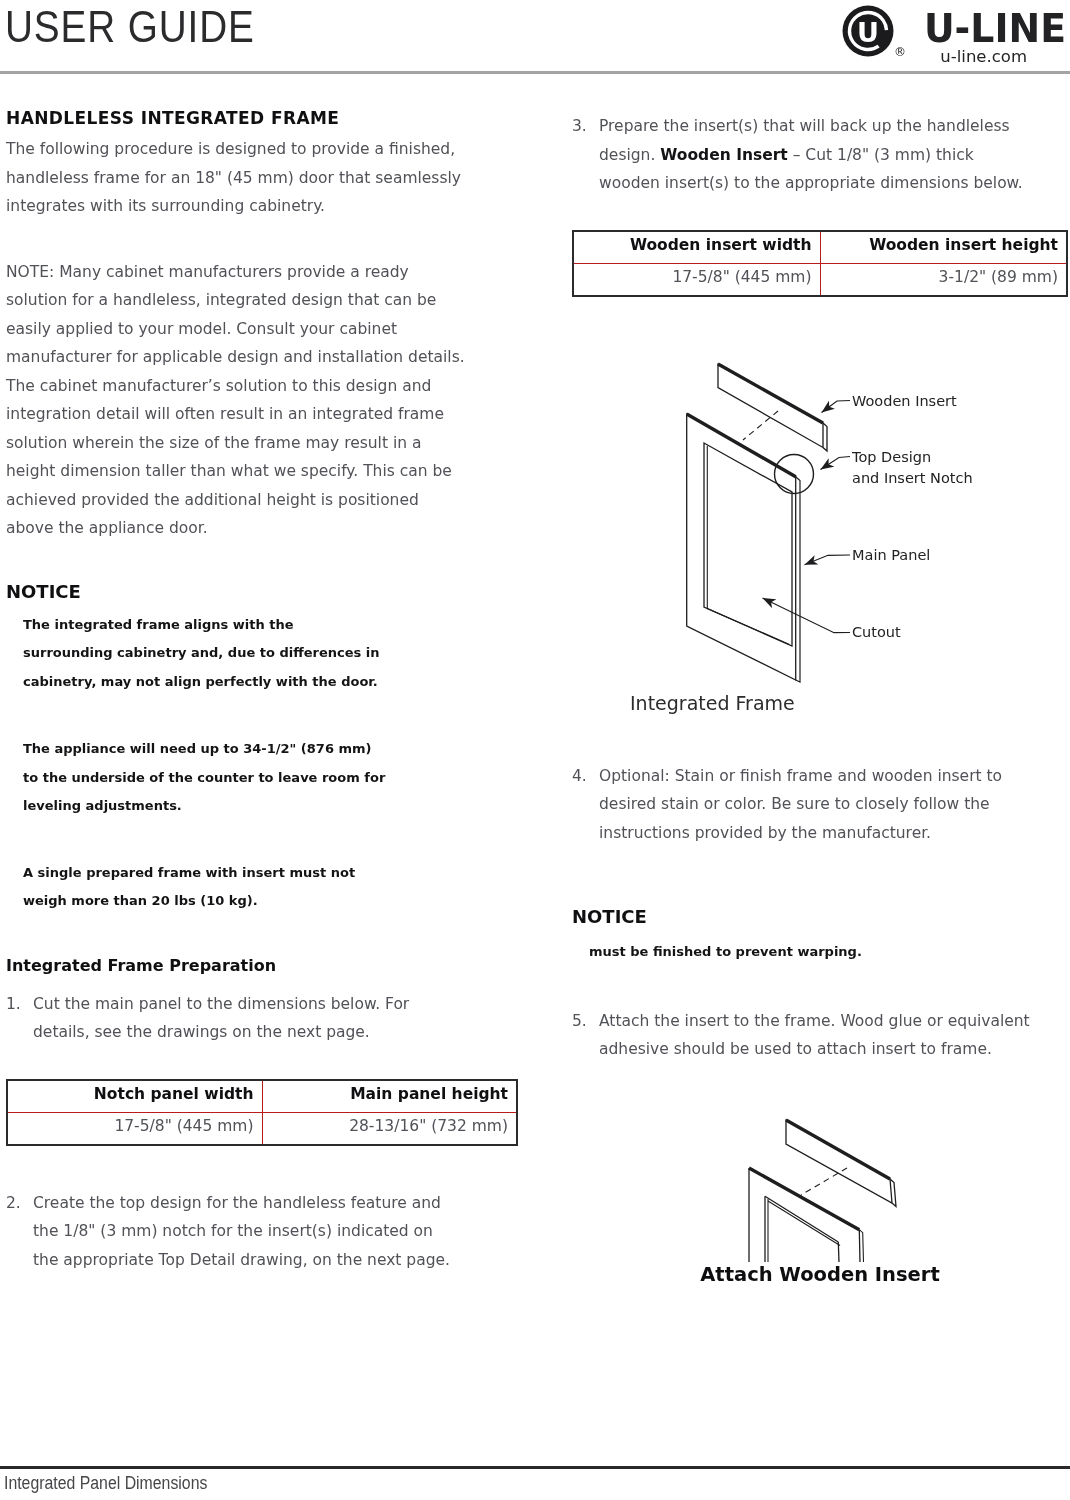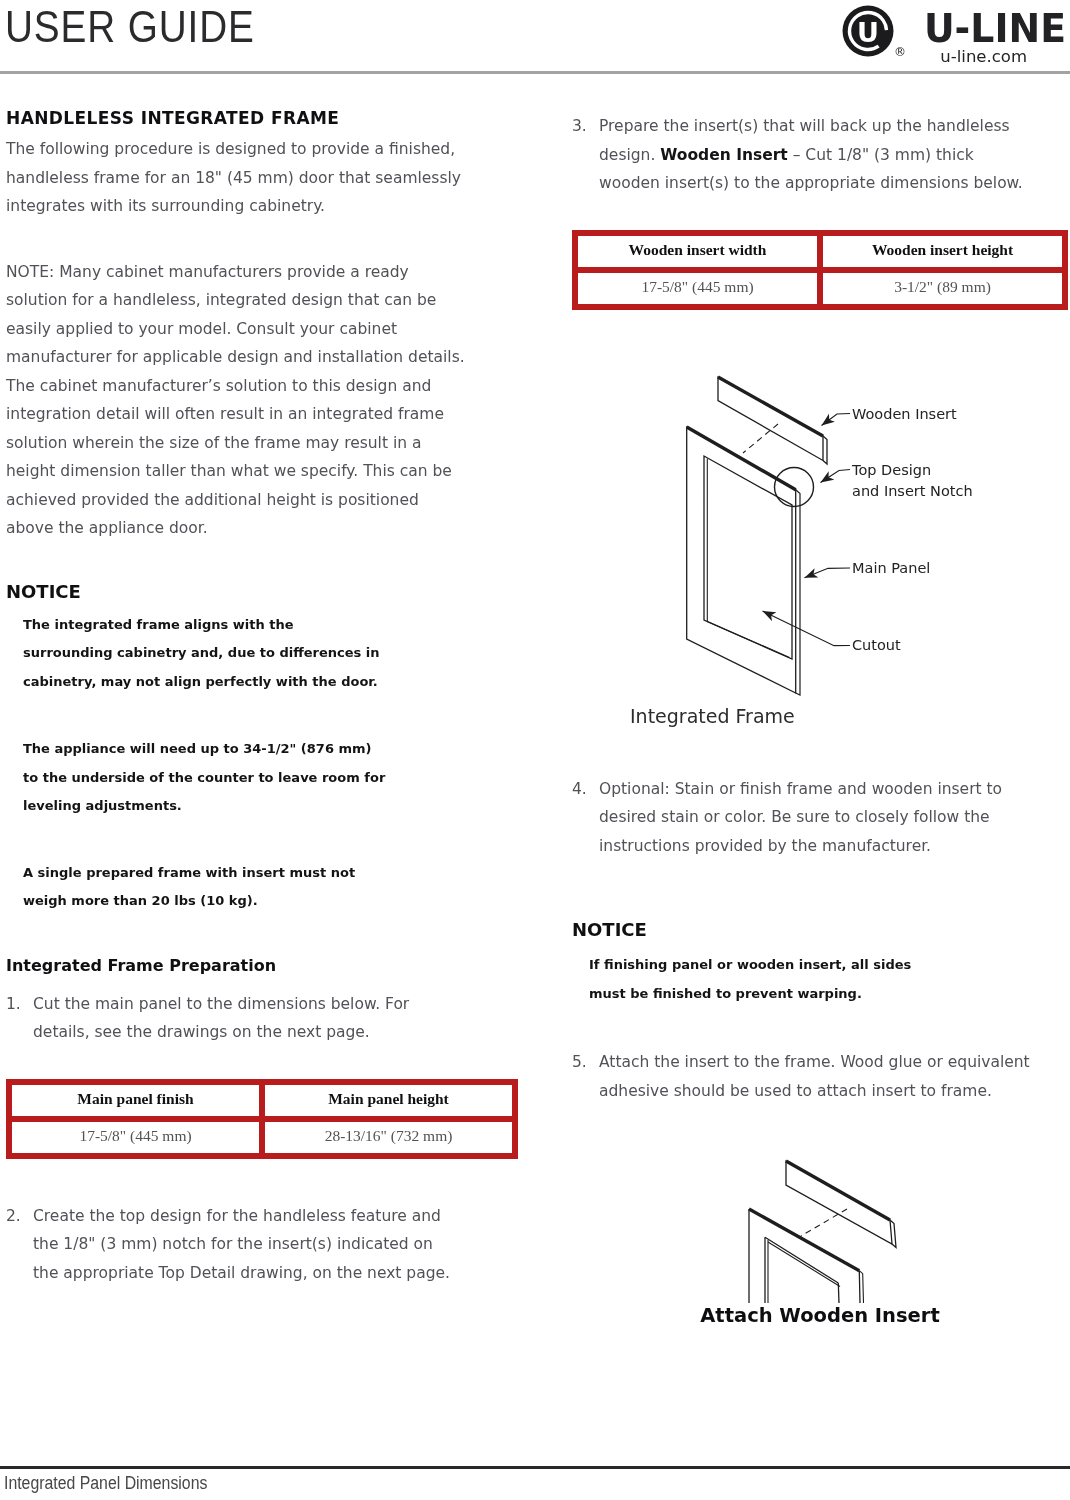--- a/index.html
+++ b/index.html
@@ -29,21 +29,21 @@
   .nh{font-size:18px;font-weight:700;color:#101012;line-height:22px;margin:0;}
   .b  {font-size:15.5px;line-height:28.5px;color:#515257;margin:0;}
   .bp {font-size:13px;line-height:28.5px;color:#141416;font-weight:700;margin:17px;}
   .ln{white-space:nowrap;}
   .bseg{font-weight:700;color:#141416;}
 
   .step{display:flex;margin:0;}
   .step .num{width:27px;flex:none;}
 
   table.dim{width:100%;border-collapse:collapse;table-layout:fixed;border:2px solid #2b2b2d;}
-  table.dim th,table.dim td{border:6px solid #b91c1c;text-align:center;padding:3px 8px 7px 8px;font-family:Liberation Serif, serif;}
+  table.dim th,table.dim td{border:1px solid #b91c1c;text-align:right;padding:3px 8px 7px 8px;}
   table.dim th{font-weight:700;color:#101012;font-size:15.5px;line-height:21px;}
   table.dim td{font-weight:400;color:#515257;font-size:15.5px;line-height:21px;}
 
   .mt8{margin-top:8px;}  .mt10{margin-top:10px;} .mt14{margin-top:14px;}
   .mt17{margin-top:7px;}.mt32{margin-top:32px;} .mt37{margin-top:37px;}
   .mt38{margin-top:38px;}.mt39{margin-top:39px;} .mt40{margin-top:40px;}
   .mt43{margin-top:43px;}.mt47{margin-top:47px;} .mt59{margin-top:59px;}
 
   .diag{display:block;}
   .diag1{margin:47px 0 0 58px;}
@@ -126,21 +126,21 @@
       <span class="num">1.</span>
       <div>
         <div class="ln">Cut the main panel to the dimensions below. For</div>
         <div class="ln">details, see the drawings on the next page.</div>
       </div>
     </div>
 
     <table class="dim mt32">
       <tbody>
           <tr>
-        <th>Main panel finish</th>
+        <th>Notch panel width</th>
         <th>Main panel height</th>
       </tr>
       <tr>
         <td>17-5/8" (445 mm)</td>
         <td>28-13/16" (732 mm)</td>
       </tr>
     </tbody>
       </table>
 
     <div class="step b mt43">
@@ -219,21 +219,20 @@
       <div>
         <div class="ln">Optional: Stain or finish frame and wooden insert to</div>
         <div class="ln">desired stain or color. Be sure to closely follow the</div>
         <div class="ln">instructions provided by the manufacturer.</div>
       </div>
     </div>
 
     <div class="nh mt59">NOTICE</div>
 
     <div class="bp mt10">
-      <div class="ln">If finishing panel or wooden insert, all sides</div>
       <div class="ln">must be finished to prevent warping.</div>
     </div>
 
     <div class="step b mt40">
       <span class="num">5.</span>
       <div>
         <div class="ln">Attach the insert to the frame. Wood glue or equivalent</div>
         <div class="ln">adhesive should be used to attach insert to frame.</div>
       </div>
     </div>

